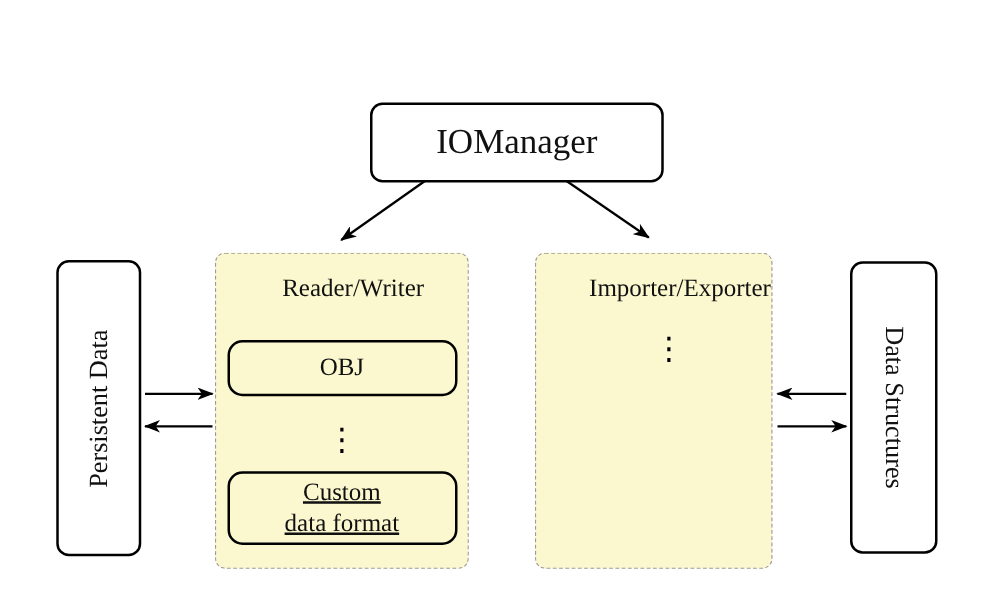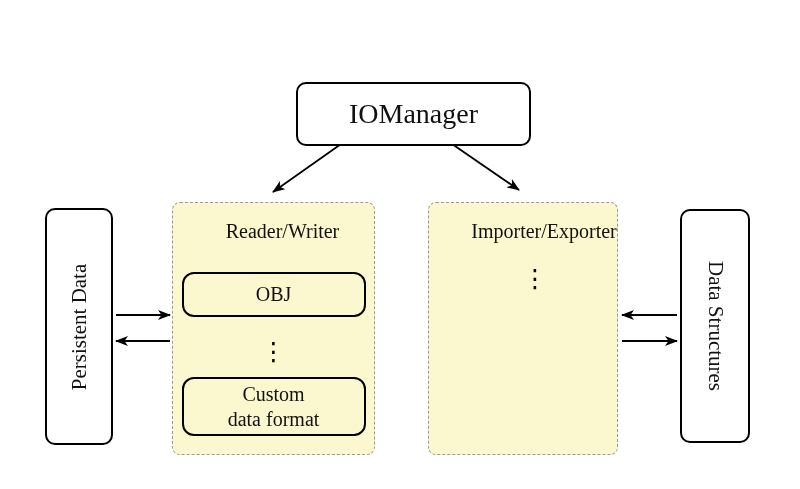--- a/index.html
+++ b/index.html
@@ -39,21 +39,21 @@
     margin-left:18px;
   }
 
   .item-box {
     width:184px; border:2.8px solid #000; border-radius:12px;
     background:transparent; display:flex; flex-direction:column;
     align-items:center; justify-content:center;
     font-size:20px; line-height:25px; text-align:center;
   }
   .item-first { margin-top:28px; height:45px; }
-  .item-last  { margin-top:10px; height:59px; }
+  .item-last  { margin-top:10px; height:59px;text-decoration:underline; }
 
   .vdots {
     margin-top:20px; height:30px; line-height:30px; font-size:25px;
     font-family:"DejaVu Sans",sans-serif; color:#000;
   }
 
   .arrows { position:absolute; left:0; top:0; width:800px; height:489px; pointer-events:none; }
   .arrows line { stroke:#000; stroke-width:1.8; }
 </style>
 </head>

